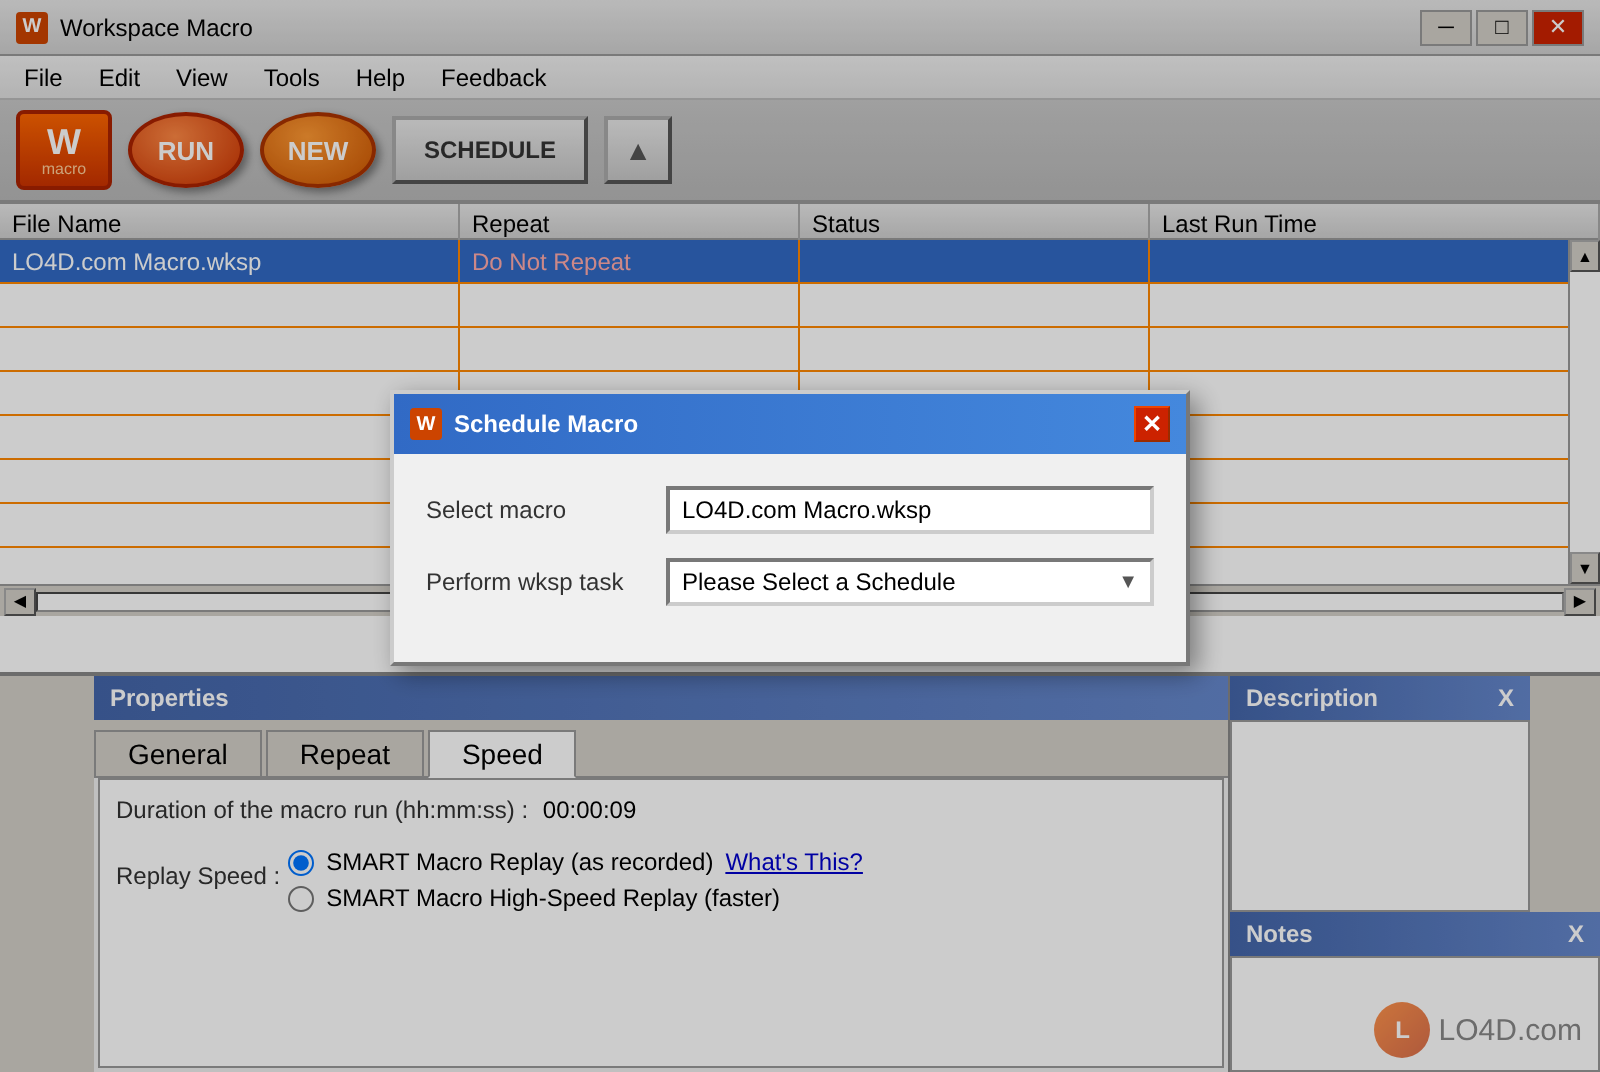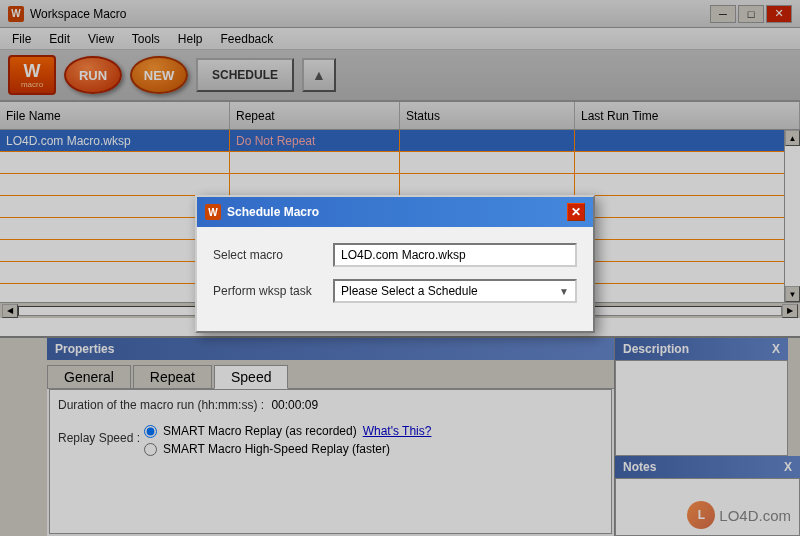--- a/index.html
+++ b/index.html
@@ -103,21 +103,21 @@
       background: white;
       flex: 1;
       overflow: hidden;
       position: relative;
     }
     .table-header {
       display: grid;
       grid-template-columns: 230px 170px 175px 1fr;
       background: linear-gradient(to bottom, #e8e8e8, #d0d0d0);
       border-bottom: 1px solid #999;
-      height: 28px;
+      height: 18px;
     }
     .table-col-header {
       padding: 3px 6px;
       border-right: 1px solid #aaa;
       font-size: 12px; color: #000;
       display: flex; align-items: center;
     }
     .table-row {
       display: grid;
       grid-template-columns: 230px 170px 175px 1fr;
@@ -214,21 +214,21 @@
     }
     .prop-row { margin-bottom: 8px; font-size: 12px; }
     .prop-label { color: #333; margin-right: 4px; }
     .prop-value { color: #000; }
     .radio-group { display: flex; flex-direction: column; gap: 4px; margin-top: 4px; }
     .radio-item { display: flex; align-items: center; gap: 6px; font-size: 12px; }
     .what-link { color: #0000cc; text-decoration: underline; cursor: pointer; margin-left: auto; }
     .speed-row { display: flex; align-items: center; }
 
     .description-panel {
-      width: 173px;
+      width: 150px;
       display: flex;
       flex-direction: column;
     }
     .description-header {
       background: linear-gradient(to right, #4466aa, #6688cc);
       color: white;
       padding: 3px 8px;
       font-weight: bold;
       font-size: 12px;
       height: 22px;

